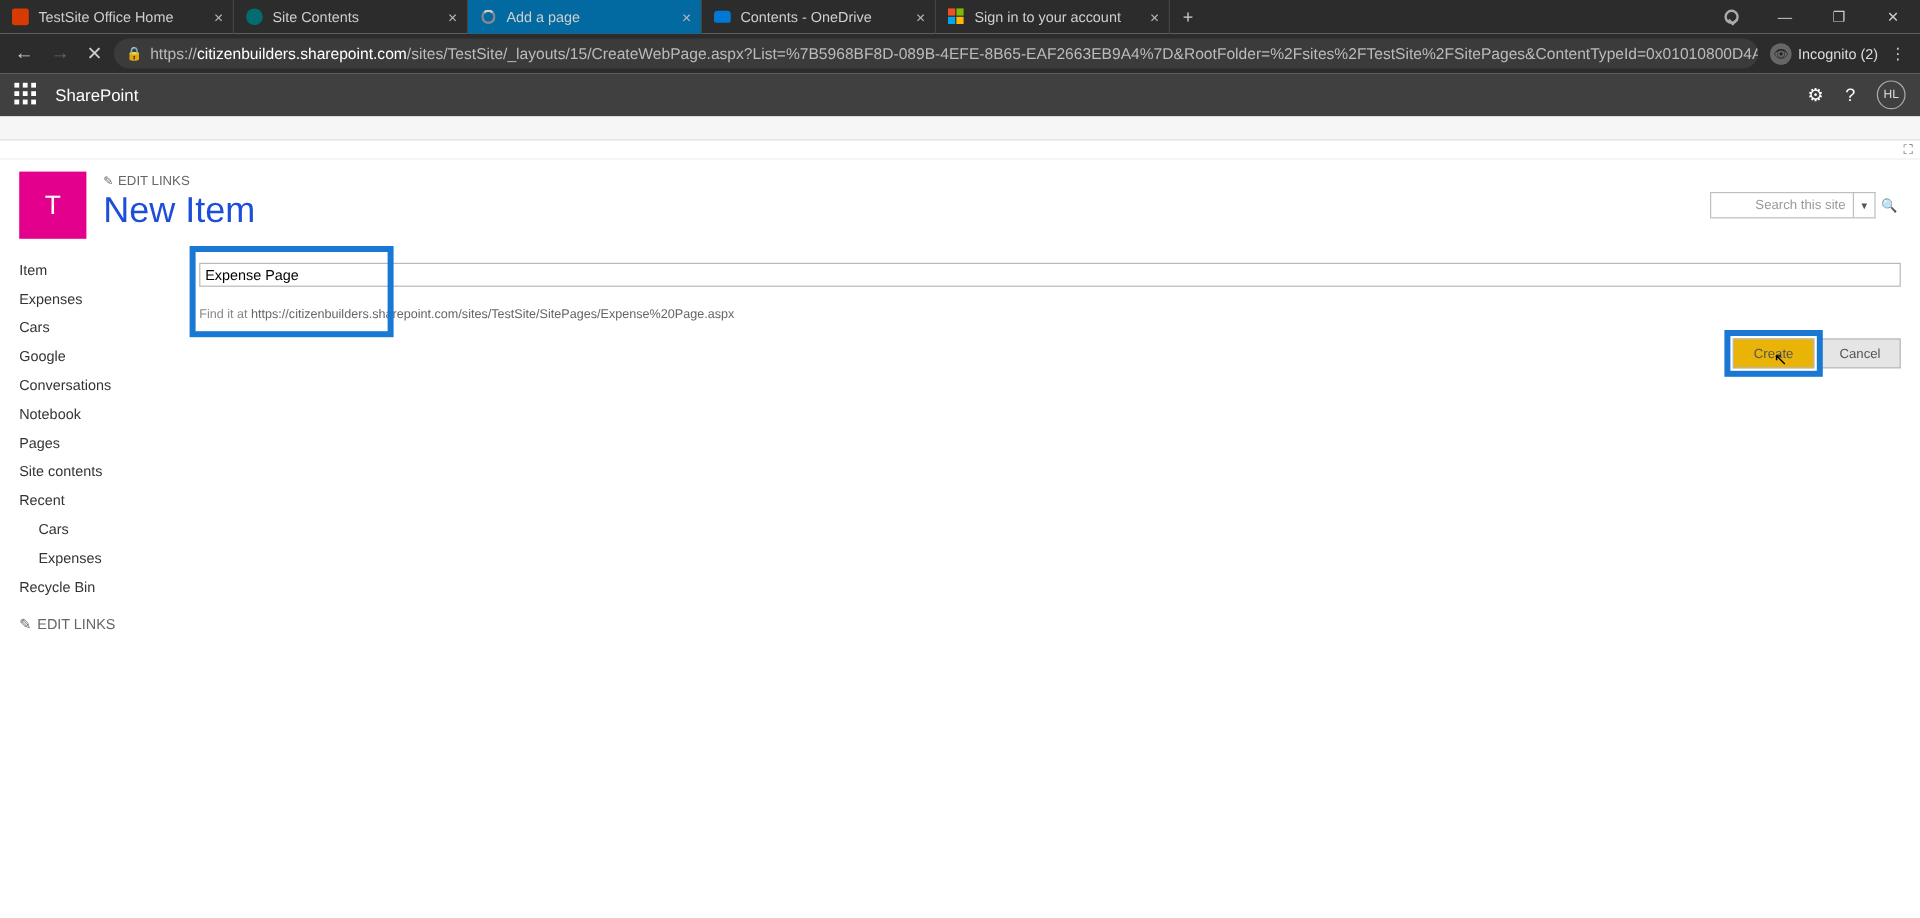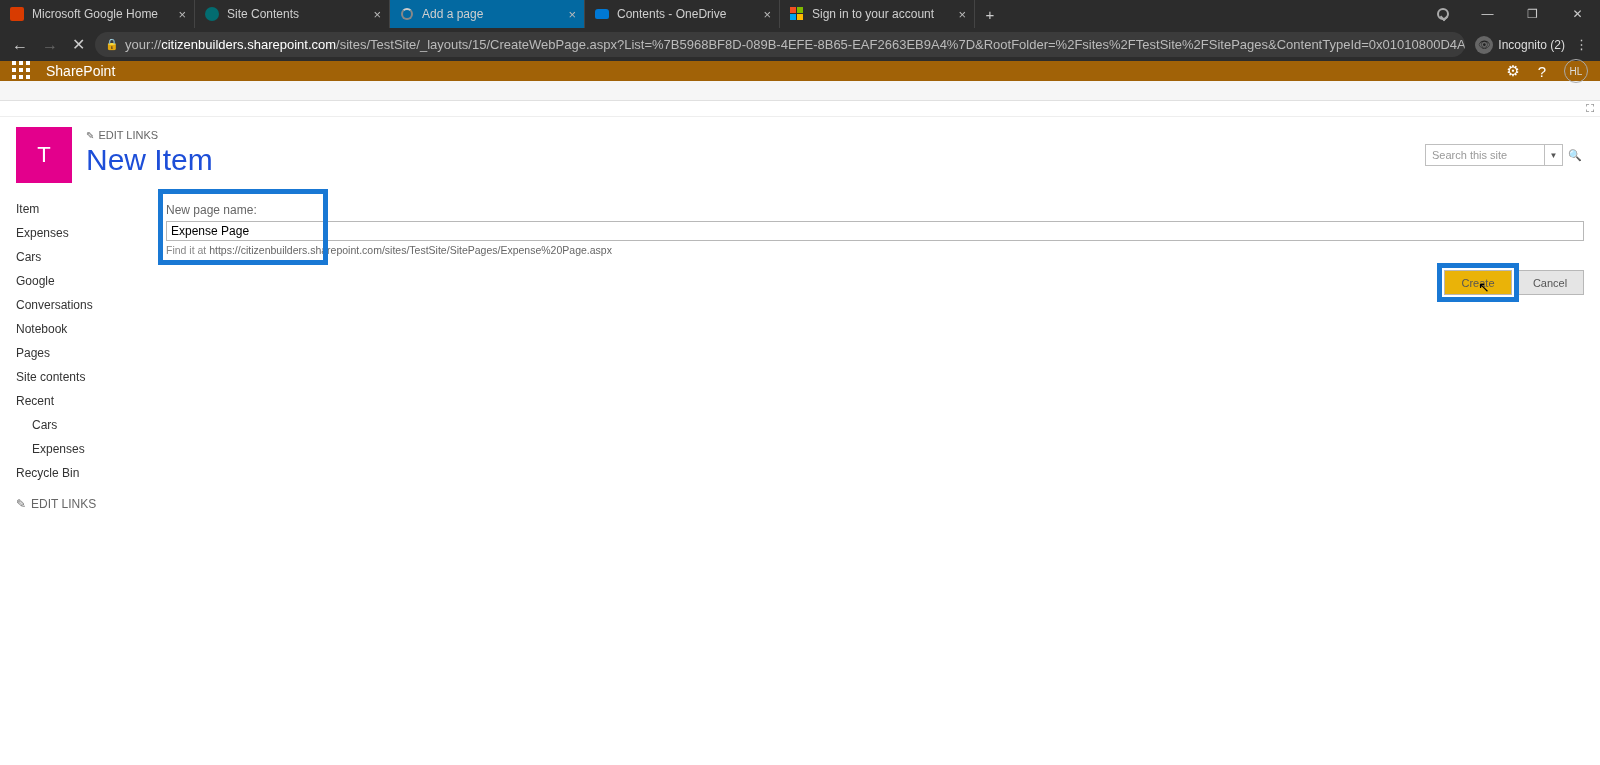--- a/index.html
+++ b/index.html
@@ -21,53 +21,53 @@
 .nav-icons { display:flex; gap:14px; align-items:center; padding-left:4px;}
 .nav-icons span { font-size:16px; color:#ccc; }
 .address { flex:1; background:#3b3b3b; border-radius:14px; height:25px; display:flex; align-items:center; padding:0 10px; overflow:hidden; white-space:nowrap; }
 .address .lock{font-size:11px; margin-right:6px;}
 .address .url{ color:#bbb; }
 .address .url .host{ color:#fff; }
 .right-icons{ display:flex; align-items:center; gap:10px; padding-right:4px;}
 .incog{ display:flex; align-items:center; gap:5px; color:#ddd; font-size:12px;}
 .incog-icon{ width:18px; height:18px; border-radius:50%; background:#666; display:inline-flex; align-items:center; justify-content:center; font-size:10px; color:#222;}
 
-.suitebar { height:20px; background:#a16207; display:flex; align-items:center; color:#fff; padding:0 12px; }
+.suitebar { height:36px; background:#404040; display:flex; align-items:center; color:#fff; padding:0 12px; }
 .waffle{ width:20px; height:20px; display:grid; grid-template-columns:repeat(3,4px); grid-template-rows:repeat(3,4px); gap:3px; margin-right:14px;}
 .waffle i{background:#fff;}
 .suite-title{ font-size:14px; }
 .suite-right{ margin-left:auto; display:flex; align-items:center; gap:18px; }
 .gear-icon,.help-icon{ font-size:15px;}
 .avatar{ width:24px; height:24px; border-radius:50%; border:1px solid #aaa; display:flex; align-items:center; justify-content:center; font-size:10px; color:#ddd;}
 
 .ribbon-space{ height:20px; background:#f6f6f6; border-bottom:1px solid #e0e0e0; }
 .expand-row{ height:16px; display:flex; justify-content:flex-end; align-items:center; padding-right:6px; border-bottom:1px solid #eee;}
 .expand-row span{font-size:11px; color:#666;}
 
 .page-head { display:flex; padding:10px 16px 6px 16px; }
 .site-logo { width:56px; height:56px; background:#e3008c; color:#fff; display:flex; align-items:center; justify-content:center; font-size:22px; font-weight:300; margin-right:14px;}
 .head-text { padding-top:2px; }
 .edit-links{ font-size:11px; color:#666; display:flex; align-items:center; gap:4px;}
 .edit-links .pencil{font-size:10px;}
 .page-title{ font-size:30px; font-weight:300; color:#1d4ed8; margin-top:2px;}
 .search-wrap{ margin-left:auto; display:flex; align-items:center;}
-.searchbox{ width:120px; height:22px; border:1px solid #bfbfbf; font-size:11px; padding:0 6px; color:#888; display:flex; align-items:center;}
+.searchbox{ width:120px; height:22px; border:1px solid #bfbfbf; font-size:11px; padding:0 6px; color:#888; display:flex; align-items:center;justify-content:flex-end;}
 .search-drop{ width:18px; height:22px; border:1px solid #bfbfbf; border-left:none; display:flex; align-items:center; justify-content:center; font-size:8px; color:#555;}
 .search-go { width:18px; height:22px; display:flex; align-items:center; justify-content:center; font-size:11px; color:#555; margin-left:3px;}
 
 .body-row{ display:flex; padding: 8px 16px 0 16px; }
 .leftnav{ width:150px; font-size:12px; color:#333; }
 .leftnav .nav-item{ padding:5px 0; cursor:pointer; }
 .leftnav .nav-item.indent{ padding-left:16px; }
 .leftnav .edit{ margin-top:12px; color:#666; display:flex; gap:5px; align-items:center;}
 
 .form-area{ flex:1; position:relative;}
 .field-label{ font-size:12px; color:#666; margin-bottom:4px;}
 .page-input{ width:100%; height:20px; border:1px solid #b8b8b8; font-size:12px; padding:2px 4px; }
-.find-row{ font-size:10.5px; color:#888; margin-top:3px; }
+.find-row{ font-size:10.5px; color:#888; margin-top:17px; }
 .find-row .url-part{ color:#666;}
 
 .highlight-name{ position:absolute; left:-8px; top:-8px; width:170px; height:76px; border:5px solid #1978d4; pointer-events:none; }
 
 .btn-row{ display:flex; justify-content:flex-end; gap:4px; margin-top:14px;}
 .btn{ min-width:68px; height:25px; border:1px solid #b8b8b8; background:#e5e5e5; font-size:11px; color:#555; display:flex; align-items:center; justify-content:center; cursor:pointer;}
 .btn.create{ background:#eab308; position:relative;}
 .highlight-create{ position:absolute; border:5px solid #1978d4; left:-8px; top:-8px; right:-8px; bottom:-8px; pointer-events:none;}
 .cursor{ position:absolute; font-size:14px; color:#000; pointer-events:none; left:50%; top:8px;}
 
@@ -80,21 +80,21 @@
 </style>
 </head>
 <body>
 
 <div class="titlebar">
   <div class="tabs">
     <div class="tab">
       <span class="favicon">
           <span class="fav-office"></span>
         </span>
-      <span>Microsoft Google Home</span>
+      <span>TestSite Office Home</span>
       <span class="close">×</span>
     </div>
     <div class="tab">
       <span class="favicon">
           <span class="fav-sp"></span>
         </span>
       <span>Site Contents</span>
       <span class="close">×</span>
     </div>
     <div class="tab active">
@@ -137,21 +137,21 @@
 
 <div class="urlbar">
   <div class="nav-icons">
     <span>←</span>
     <span style="color:#666">→</span>
     <span>✕</span>
   </div>
   <div class="address">
     <span class="lock">🔒</span>
     <span class="url">
-      <span>your://</span><span class="host">citizenbuilders.sharepoint.com</span><span>/sites/TestSite/_layouts/15/CreateWebPage.aspx?List=%7B5968BF8D-089B-4EFE-8B65-EAF2663EB9A4%7D&amp;RootFolder=%2Fsites%2FTestSite%2FSitePages&amp;ContentTypeId=0x01010800D4A677765D5F7546817C7D87...</span>
+      <span>https://</span><span class="host">citizenbuilders.sharepoint.com</span><span>/sites/TestSite/_layouts/15/CreateWebPage.aspx?List=%7B5968BF8D-089B-4EFE-8B65-EAF2663EB9A4%7D&amp;RootFolder=%2Fsites%2FTestSite%2FSitePages&amp;ContentTypeId=0x01010800D4A677765D5F7546817C7D87...</span>
     </span>
 
   </div>
   <div class="right-icons">
     <span class="incog">
       <span class="incog-icon">👁</span>
       <span>Incognito (2)</span>
     </span>
     <span>⋮</span>
   </div>
@@ -215,21 +215,20 @@
     <div class="nav-item indent">Expenses</div>
     <div class="nav-item">Recycle Bin</div>
     <div class="edit">
       <span class="pencil">✎</span>
       <span>EDIT LINKS</span>
     </div>
   </div>
 
   <div class="form-area">
     <div style="position:relative; padding-top:6px;">
-      <div class="field-label">New page name:</div>
       <input class="page-input" value="Expense Page" style="">
       <div class="find-row">
         <span>Find it at </span>
         <span class="url-part">https://citizenbuilders.sharepoint.com/sites/TestSite/SitePages/Expense%20Page.aspx</span>
       </div>
       <div class="highlight-name"></div>
     </div>
 
     <div class="btn-row">
       <div class="btn create">

